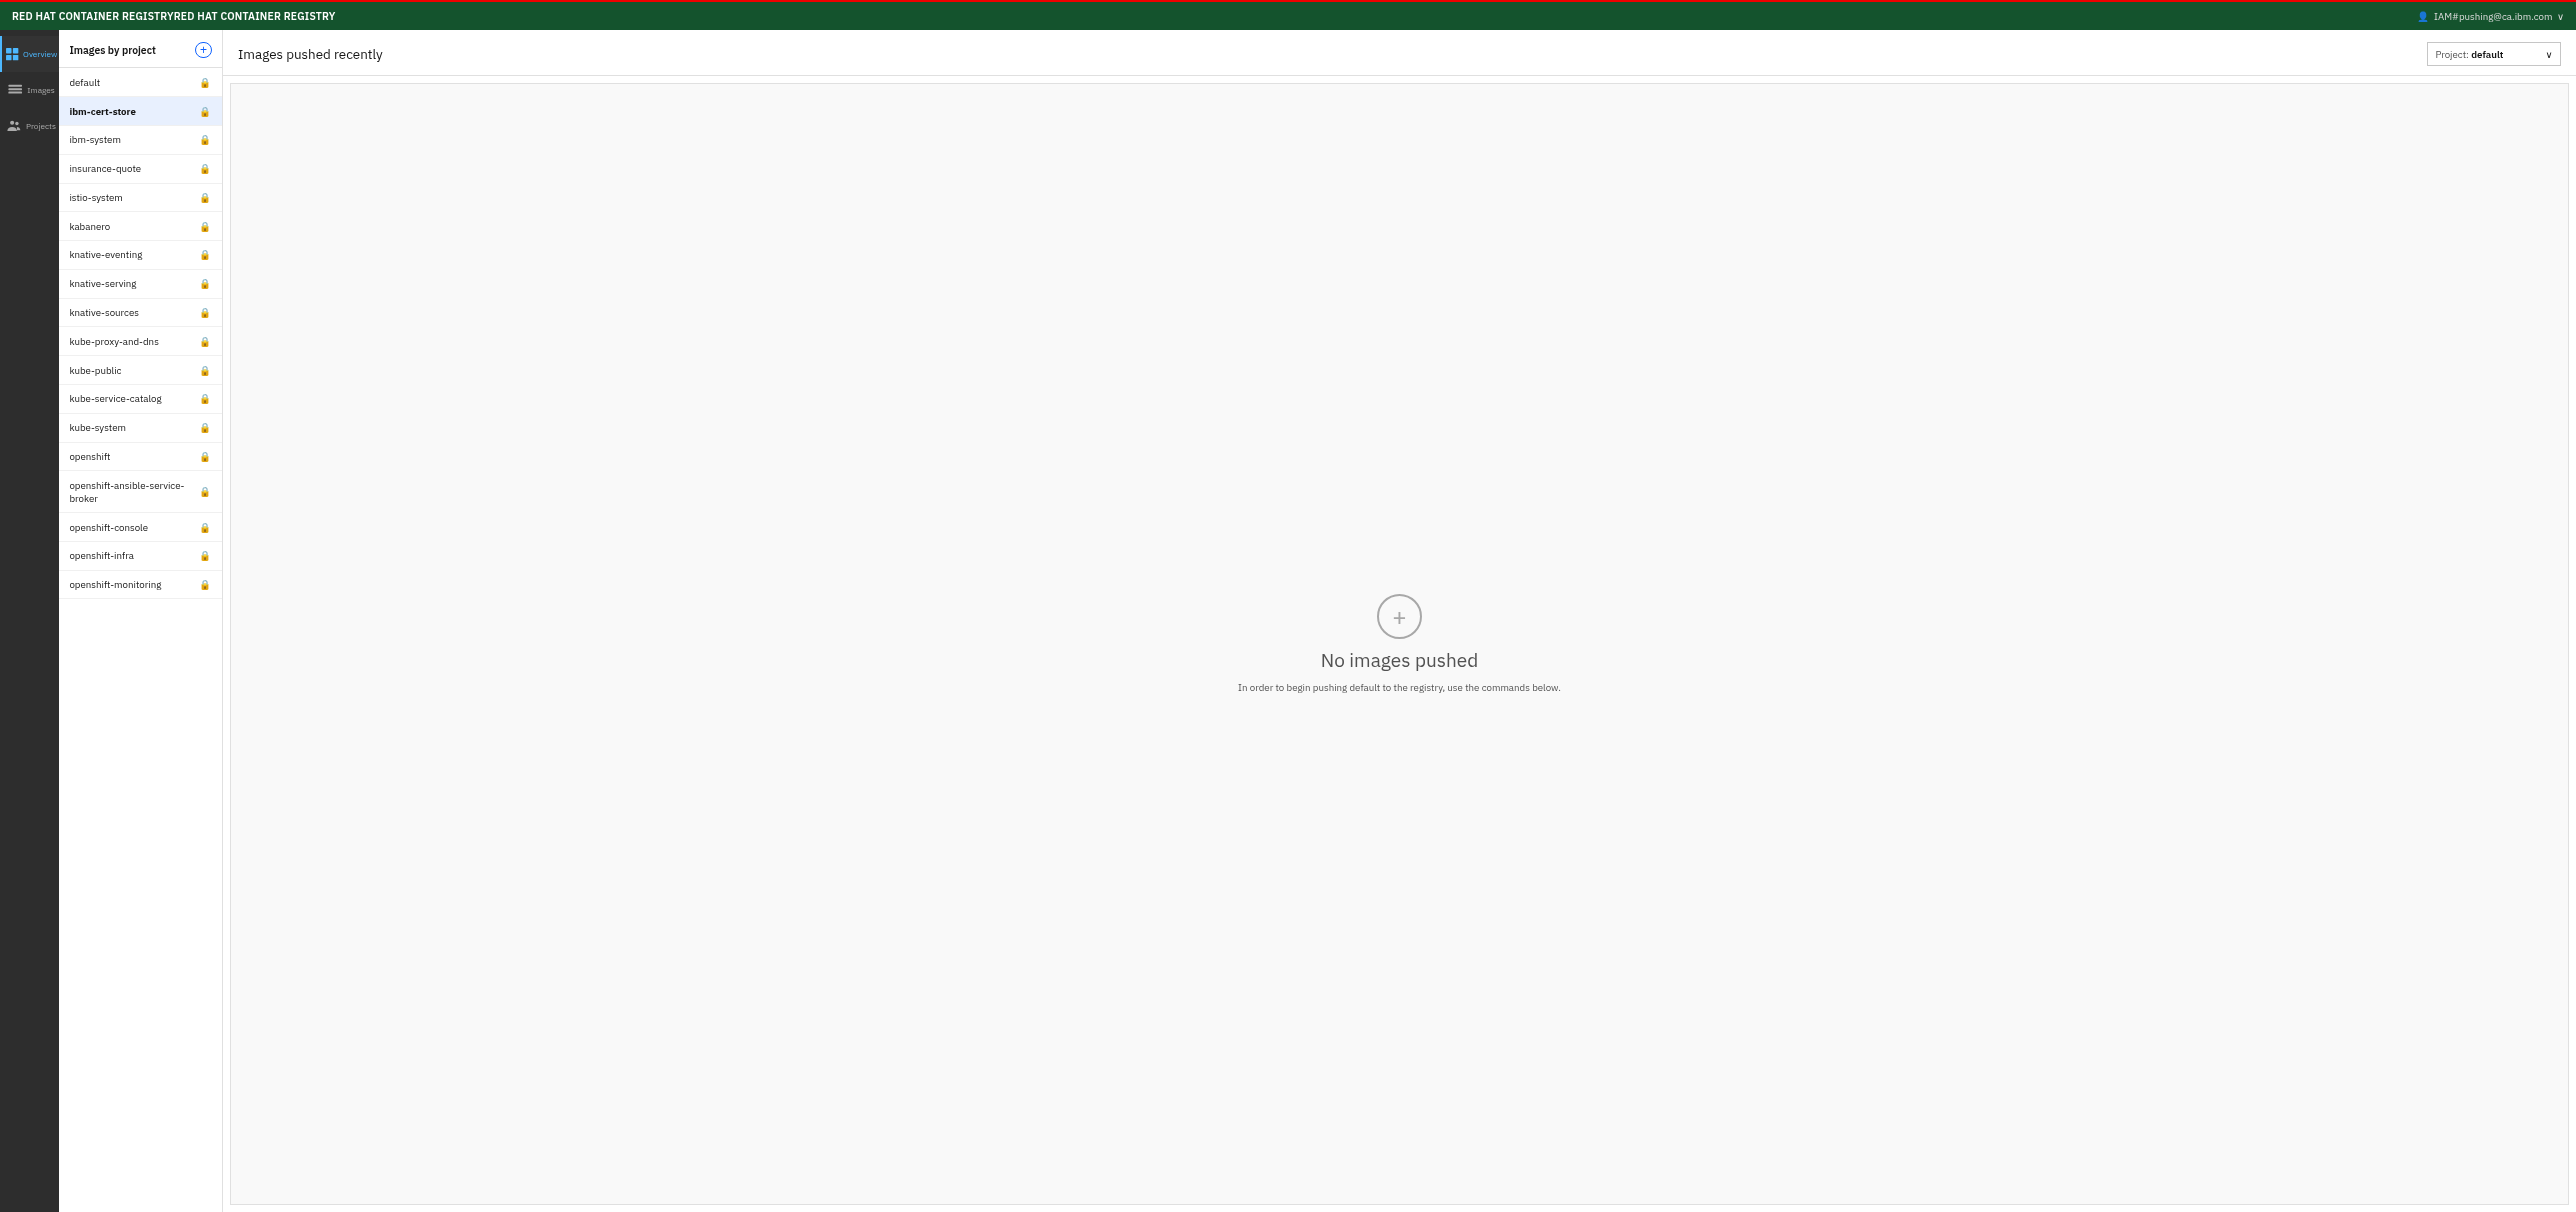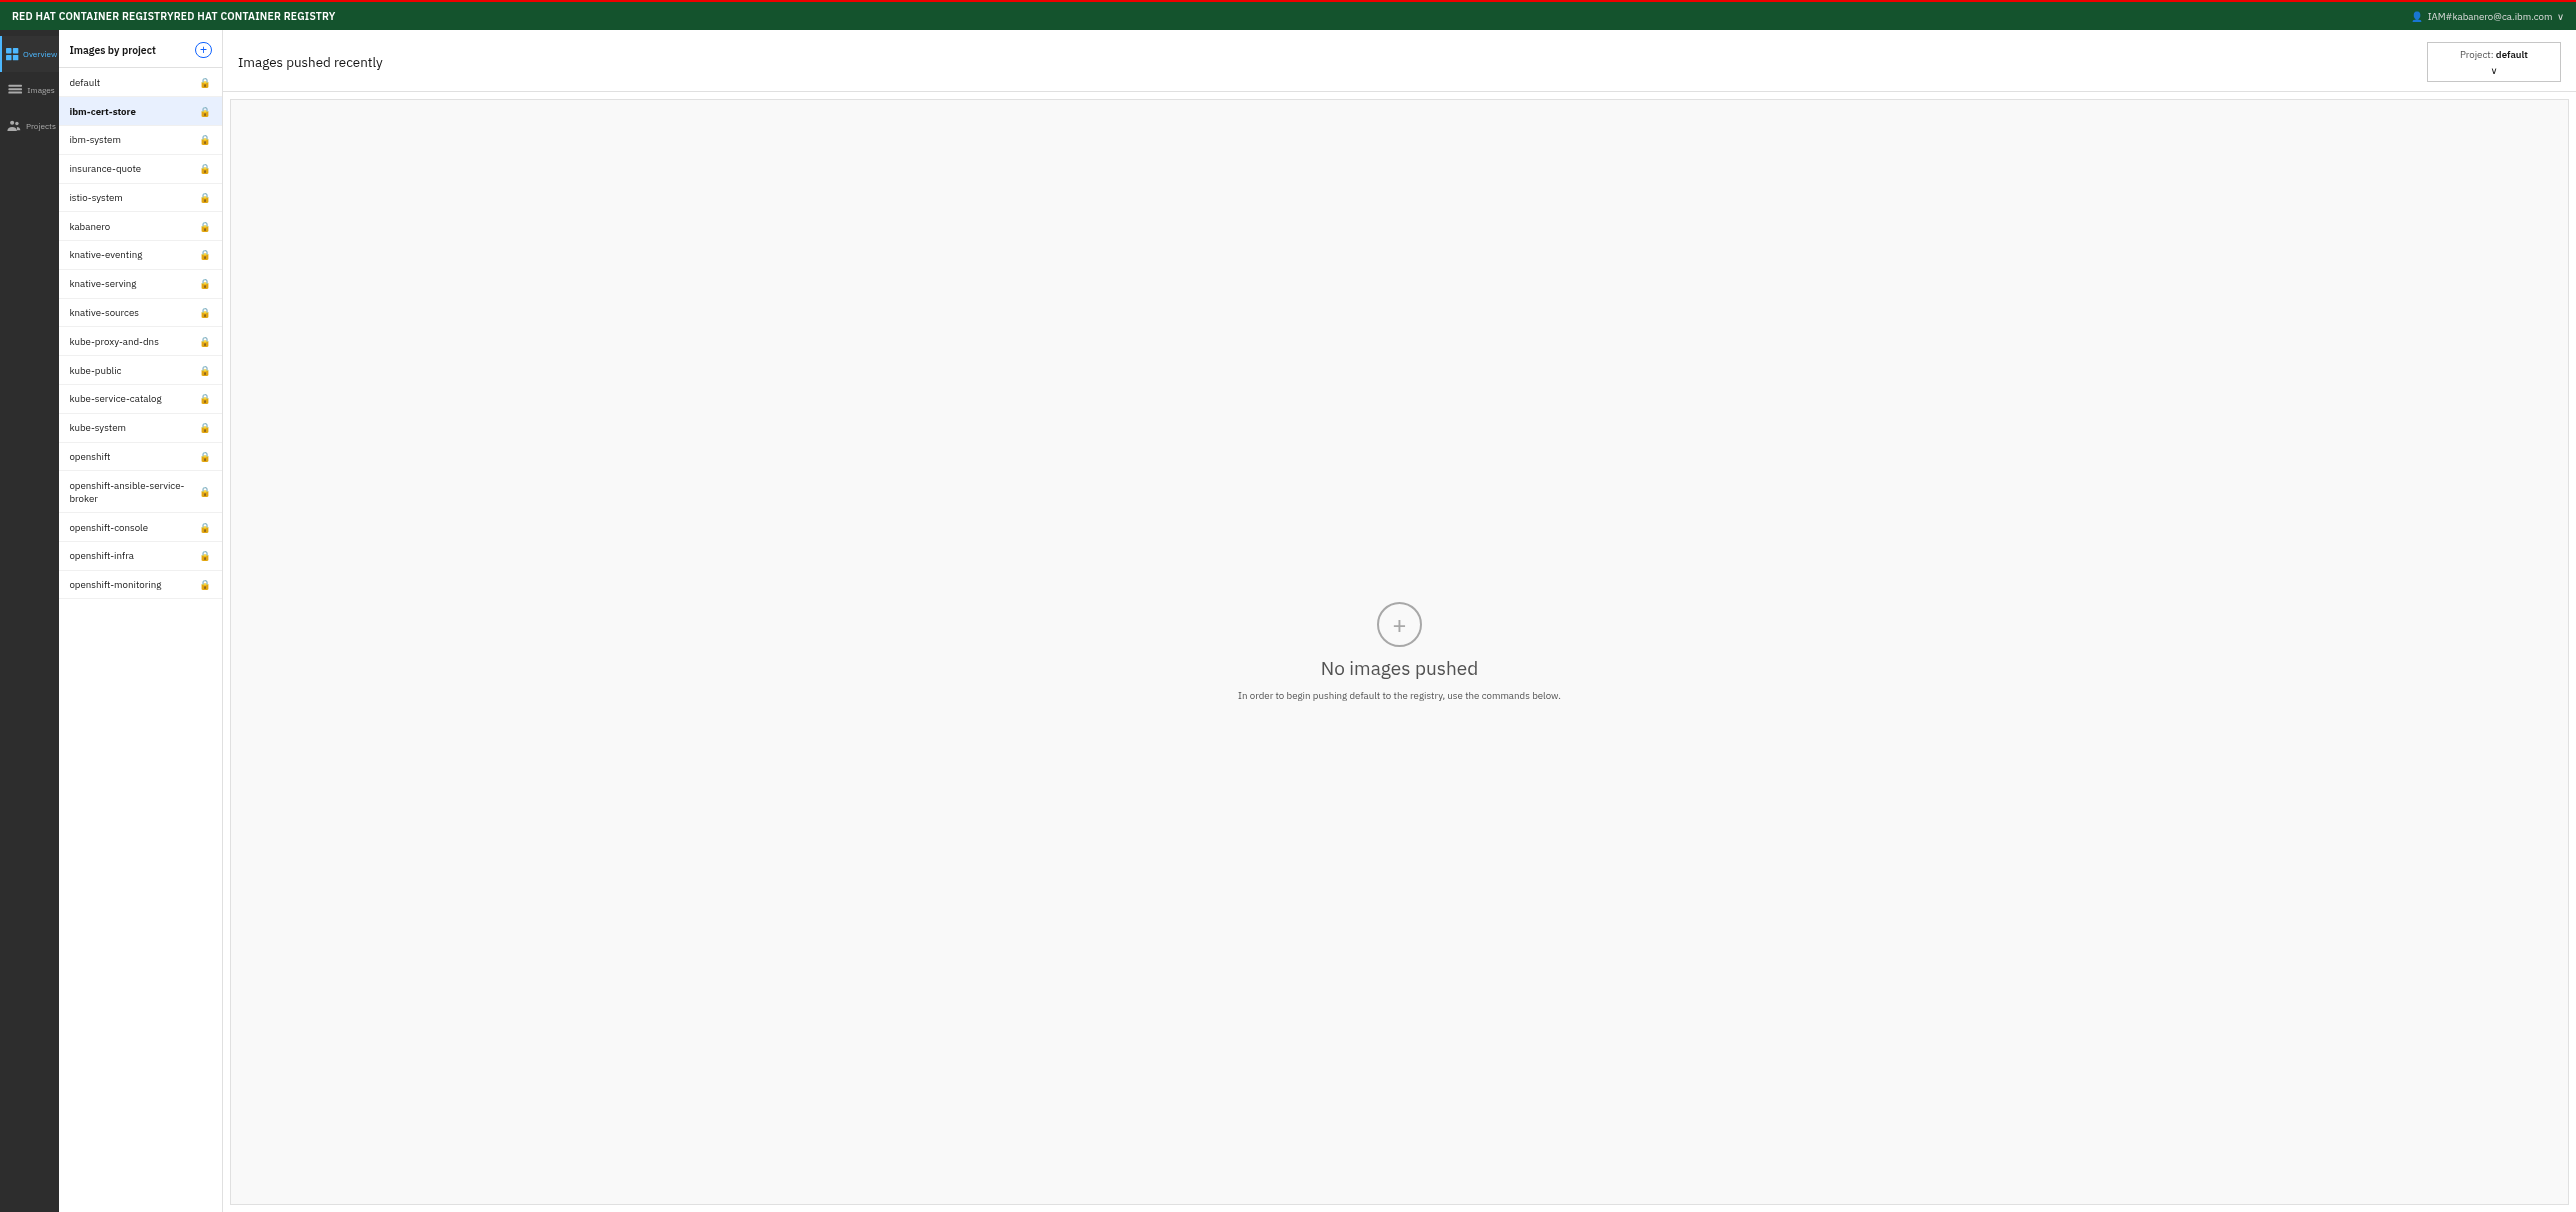--- a/index.html
+++ b/index.html
@@ -167,21 +167,20 @@
       align-items: center;
       border: 0.7px solid #c6c6c6;
       background: #fff;
       padding: 4.5px 7.4px;
       font-size: 9.7px;
       color: #161616;
       cursor: pointer;
       gap: 3px;
       min-width: 134px;
       justify-content: space-between;
-      flex-direction: column;
     }
     .project-selector-label { color: #525252; }
     .project-selector-value { font-weight: 600; }
 
     
     .empty-state {
       flex: 1;
       display: flex;
       flex-direction: column;
       align-items: center;
@@ -212,21 +211,21 @@
       color: #525252;
     }
   </style>
 </head>
 <body>
 
 <div class="topbar">
   <span class="topbar-title">RED HAT CONTAINER REGISTRYRED HAT CONTAINER REGISTRY</span>
   <div class="topbar-user">
     <span>👤</span>
-    <span>IAM#kabanero@ca.ibm.com</span>
+    <span>IAM#pushing@ca.ibm.com</span>
     <span>∨</span>
   </div>
 </div>
 
 <div class="main-layout">
 
   <div class="sidebar">
     <div class="sidebar-item active">
       <div class="sidebar-icon">
         <svg width="16.4" height="16.4" viewBox="0 0 24 24" fill="currentColor">

